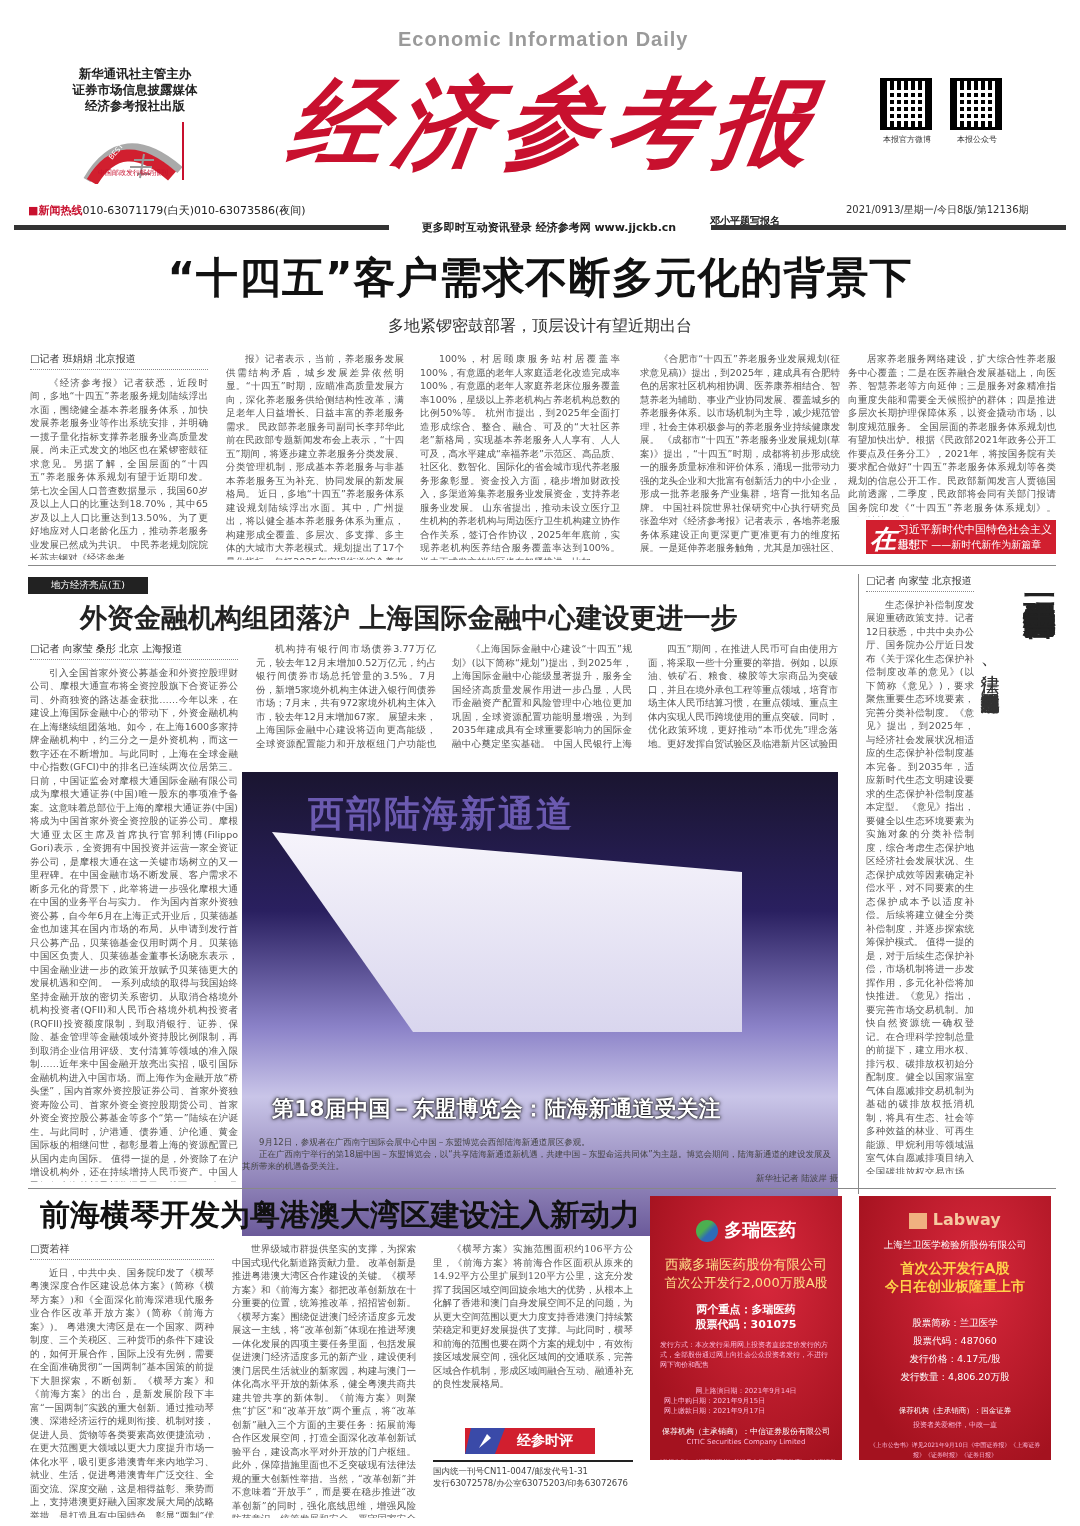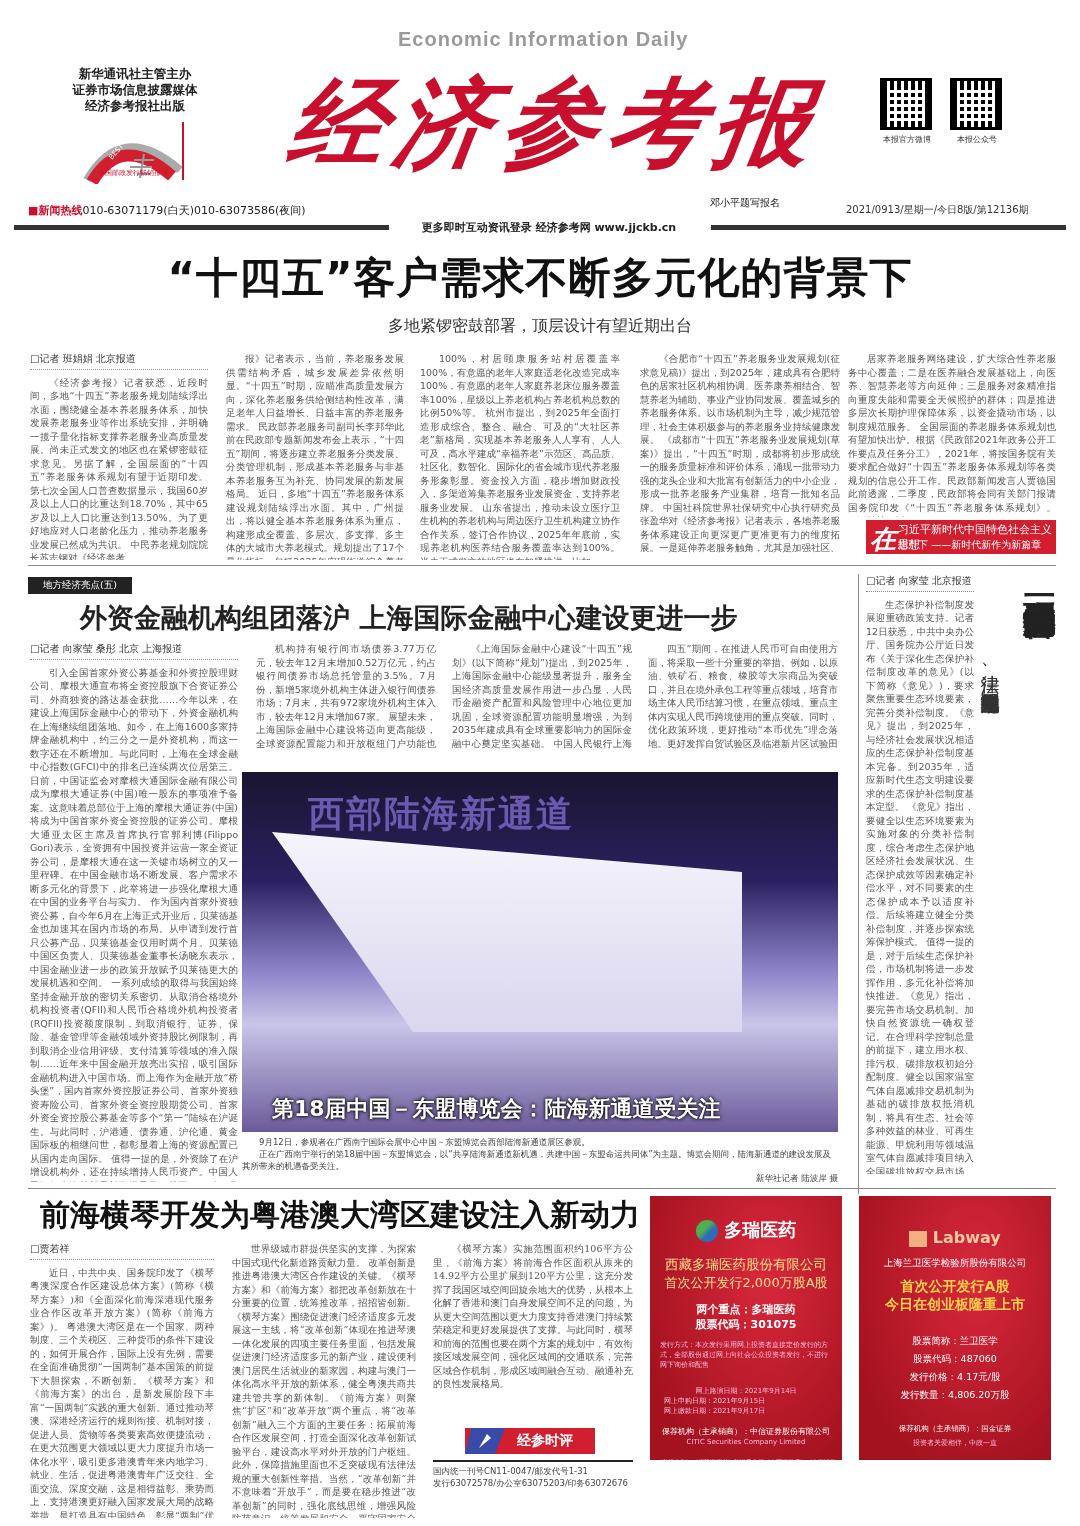--- a/index.html
+++ b/index.html
@@ -10,39 +10,39 @@
 .logo-arc{left:82px;top:120px;width:100px;height:64px}
 .logo-cap{left:78px;top:168px;width:110px;text-align:center;font-size:7px;color:#c8102e}
 .logo-bar{left:182px;top:122px;width:2px;height:58px;background:#c8102e}
 .masthead{left:290px;top:60px;font-family:"DejaVu Serif",serif;font-weight:bold;font-style:italic;font-size:96px;color:#c8102e;letter-spacing:10px;transform:skewX(-8deg)}
 .qr{width:52px;height:52px;background:
  repeating-linear-gradient(90deg,#000 0 4px,#fff 4px 7px),#000;position:absolute;border:3px solid #000}
 .qr::after{content:"";position:absolute;inset:6px;background:repeating-linear-gradient(0deg,#fff 0 3px,transparent 3px 7px)}
 .qr-lbl{font-size:8px;color:#333;width:70px;text-align:center}
 .hotline{left:28px;top:203px;font-size:11px;color:#222}
 .hotline .red{color:#c8102e;font-weight:bold}
-.calligrapher{left:710px;top:196px;font-size:10px;font-weight:normal}
+.calligrapher{left:710px;top:214px;font-size:10px;font-weight:bold}
 .dateline{left:846px;top:203px;font-size:10px;color:#333}
 .rule-bar{left:14px;top:224px;width:1052px;height:6px}
 .rule-bar .l{position:absolute;left:0;top:1px;width:375px;height:5px;background:#333}
 .rule-bar .r{position:absolute;right:0;top:1px;width:355px;height:5px;background:#333}
 .rule-bar .t{position:absolute;left:385px;top:-4px;width:300px;text-align:center;font-size:11px;font-weight:bold}
 .headline1{left:0;top:250px;width:1080px;text-align:center;font-size:42px;font-weight:bold;letter-spacing:1px;color:#111}
 .sub1{left:0;top:316px;width:1080px;text-align:center;font-size:16px;color:#333}
 .col{position:absolute;font-size:9.5px;line-height:13.5px;color:#555;text-align:justify;overflow:hidden}
 .byline{font-size:10px;color:#333;border-bottom:1px dotted #888;padding-bottom:3px;margin-bottom:6px}
 .col p{text-indent:2em}
 .hr{position:absolute;height:1px;background:#888}
 .red-banner{left:866px;top:520px;width:190px;height:34px;background:#d11f2f;color:#fff}
 .red-banner .big{position:absolute;left:4px;top:2px;font-size:26px;font-weight:bold;font-style:italic;font-family:"DejaVu Serif",serif}
 .red-banner .l1{position:absolute;left:32px;top:2px;font-size:11px}
 .red-banner .l2{position:absolute;left:32px;top:18px;font-size:10px}
-.tag{left:28px;top:577px;background:#222;color:#fff;font-size:9.5px;padding:2px 15px}
+.tag{left:28px;top:577px;background:#222;color:#fff;font-size:9.5px;padding:2px 23px}
 .headline2{left:80px;top:600px;font-size:27px;font-weight:bold;color:#222}
-.photo{left:242px;top:772px;width:596px;height:360px;background:linear-gradient(180deg,#1a1530 0%,#2a2060 30%,#8b82c8 55%,#c9c5e8 70%,#6b5a9a 100%);overflow:hidden}
+.photo{left:242px;top:772px;width:596px;height:464px;background:linear-gradient(180deg,#1a1530 0%,#2a2060 30%,#8b82c8 55%,#c9c5e8 70%,#6b5a9a 100%);overflow:hidden}
 .ship{position:absolute;left:30px;top:60px;width:470px;height:200px;background:linear-gradient(180deg,#f6f4fb,#d9d6ee);clip-path:polygon(0 0,100% 20%,100% 100%,30% 100%)}
 .ship-title{position:absolute;left:66px;top:18px;font-size:36px;font-weight:bold;color:#6b5ab0;letter-spacing:2px}
 .photo-caption{position:absolute;left:30px;top:322px;font-size:22px;font-weight:bold;color:#fff;text-shadow:0 0 4px #000,0 0 2px #000}
 .photo-desc{left:242px;top:1136px;width:596px;font-size:8.5px;line-height:12px;color:#444}
 .sidebar-box{left:858px;top:574px;width:1px;height:620px;background:#888}
 .vert-title{left:1020px;top:578px;width:40px;writing-mode:vertical-rl;font-size:32px;font-weight:bold;color:#222;line-height:40px}
 .vert-sub{left:978px;top:660px;width:26px;writing-mode:vertical-rl;font-size:19px;color:#333}
 .headline3{left:40px;top:1195px;font-size:30px;font-weight:bold;color:#111;font-family:"DejaVu Serif",serif}
 .ad{position:absolute;width:192px;height:264px;background:radial-gradient(ellipse at 60% 30%,#d8283c,#a4121f 80%);color:#fff;text-align:center;overflow:hidden}
 .ad .sm{font-size:7px;line-height:10px;color:#fbd}
@@ -194,21 +194,21 @@
   <div class="sm" style="margin:8px 10px 16px;text-align:left">发行方式：本次发行采用网上投资者直接定价发行的方式，全部股份通过网上向社会公众投资者发行，不进行网下询价和配售</div>
   <div class="sm" style="text-align:center;">网上路演日期：2021年9月14日</div>
   <div class="sm" style="text-align:left;margin-left:14px">网上申购日期：2021年9月15日</div>
   <div class="sm" style="text-align:left;margin-left:14px">网上缴款日期：2021年9月17日</div>
   <div style="margin-top:10px;font-size:8px">保荐机构（主承销商）：中信证券股份有限公司</div>
   <div class="sm">CITIC Securities Company Limited</div>
   <div class="sm" style="margin:10px 6px 0;font-size:6px">《发行公告》《招股说明书》等详见今日《中国证券报》《上海证券报》《证券时报》《证券日报》</div>
 </div>
 
 <div class="ad" style="left:859px;top:1196px">
-  <div style="margin-top:32px;font-size:16px;font-weight:bold;color:#f6c9a0">
+  <div style="margin-top:14px;font-size:16px;font-weight:bold;color:#f6c9a0">
     <span style="display:inline-block;width:18px;height:16px;background:#f0b080;vertical-align:middle"></span>
     <span>Labway</span>
   </div>
   <div style="margin-top:10px;font-size:9.5px">上海兰卫医学检验所股份有限公司</div>
   <div style="margin-top:8px;font-size:14px;font-weight:bold;color:#ffd24a">首次公开发行A股</div>
   <div style="font-size:14px;font-weight:bold;color:#ffd24a">今日在创业板隆重上市</div>
   <div style="margin-top:18px;font-size:9.5px;line-height:18px">
     <div>股票简称：兰卫医学</div>
     <div>股票代码：487060</div>
     <div>发行价格：4.17元/股</div>

